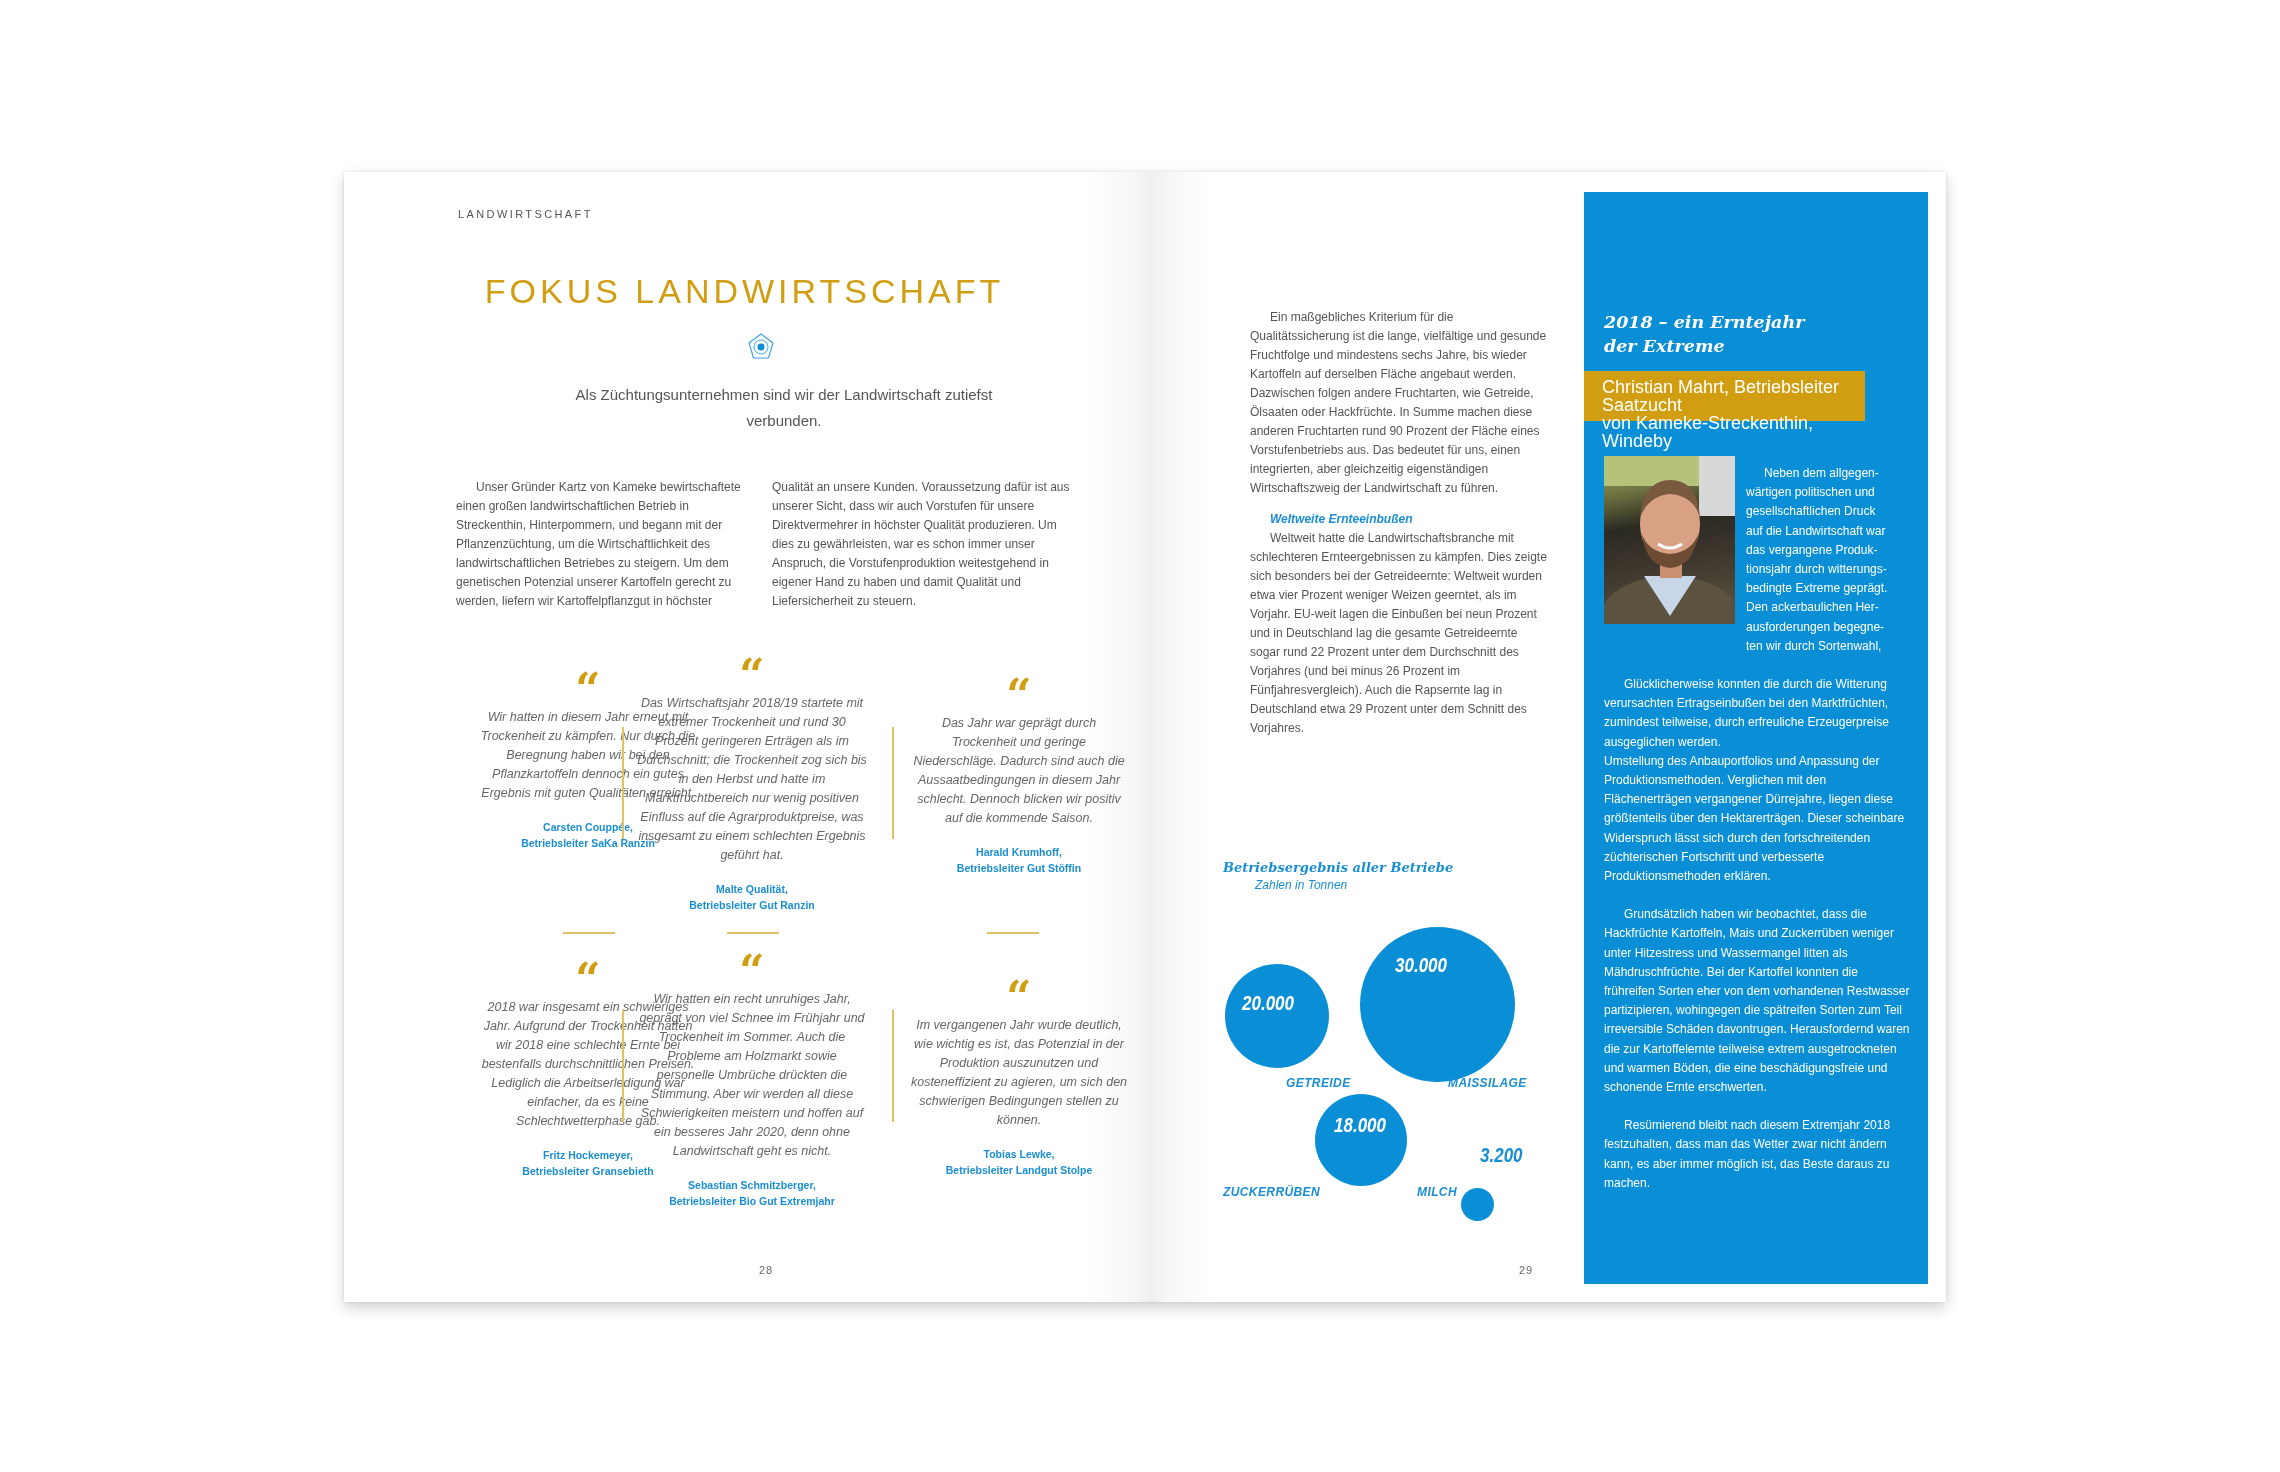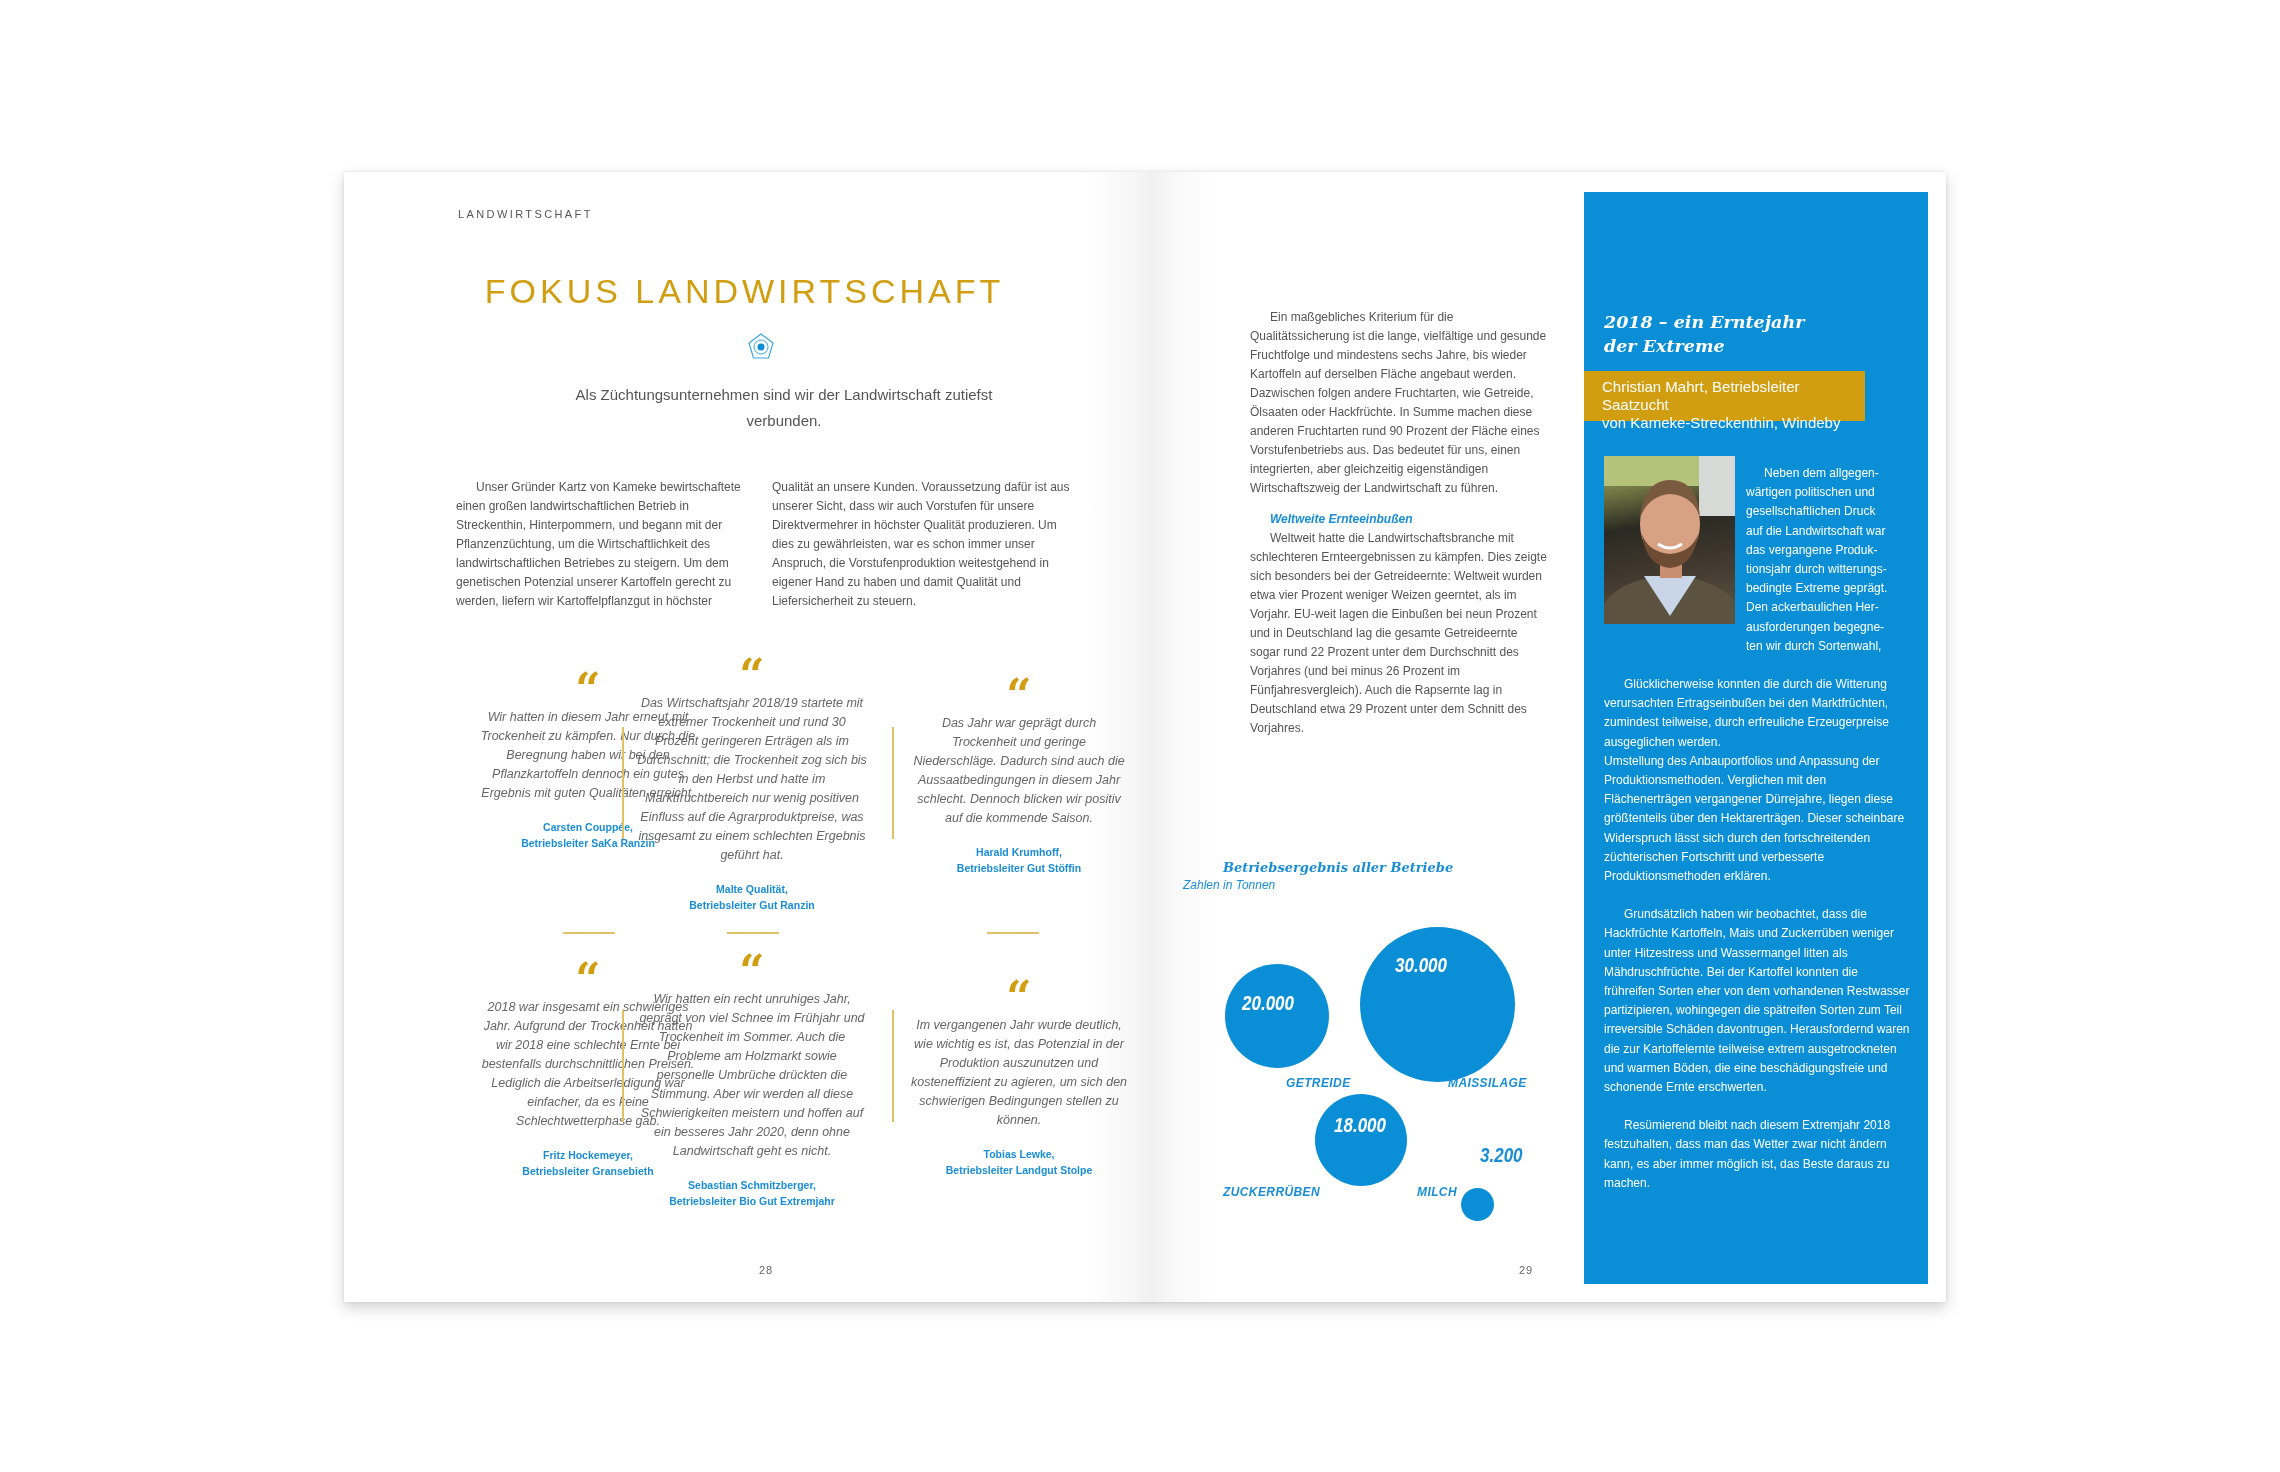--- a/index.html
+++ b/index.html
@@ -29,21 +29,21 @@
   .rbody{position:absolute;left:906px;font-size:12px;line-height:19px;color:#555;width:300px;}
   .rbody p{margin:0;text-indent:20px;}
   .subhead{font-weight:bold;font-style:italic;color:#1a8ed4;text-indent:20px;}
   .chart-title{position:absolute;left:1223px;top:860px;font-family:"DejaVu Serif",serif;font-style:italic;font-weight:bold;font-size:13px;color:#1a8ed4;}
   .chart-sub{position:absolute;left:1223px;top:878px;font-style:italic;font-size:12px;color:#1a8ed4;}
   .bubble{position:absolute;border-radius:50%;background:#0a8fd6;}
   .bval{position:absolute;font-weight:bold;font-style:italic;color:#fff;font-size:20px;transform:scaleX(0.85);transform-origin:left;}
   .blabel{position:absolute;font-weight:bold;font-style:italic;color:#1a8ed4;font-size:12px;letter-spacing:0.4px;}
   .sidebar{position:absolute;left:1584px;top:192px;width:344px;height:1092px;background:#0a8fd6;}
   .sb-title{position:absolute;left:20px;top:118px;font-family:"DejaVu Serif",serif;font-style:italic;font-weight:bold;font-size:17.5px;line-height:24px;color:#fff;}
-  .sb-tag{position:absolute;left:0;top:179px;width:281px;height:50px;background:#d19e12;box-sizing:border-box;padding:7px 0 7px 18px;color:#fff;font-size:15px;line-height:18px;}
+  .sb-tag{position:absolute;left:0;top:179px;width:281px;height:50px;background:#d19e12;box-sizing:border-box;padding:7px 0 7px 18px;color:#fff;font-size:18px;line-height:18px;}
   .photo{position:absolute;left:20px;top:264px;width:131px;height:168px;overflow:hidden;
     background:linear-gradient(170deg,#a7b56d 0%,#6b6f3f 22%,#2a2a22 40%,#3d352c 60%,#5e5643 100%);}
   .sb-text{position:absolute;color:#fff;font-size:12px;line-height:19px;}
   .sb-text p{margin:0;text-indent:20px;}
 </style>
 </head>
 <body>
 
 <div class="spread">
   <div class="gutter"></div>
@@ -127,21 +127,21 @@
   </div>
 
   <div class="page page-right" style="left:0;width:1320px;">
     <div class="rbody" style="top:136px;">
       <p>Ein maßgebliches Kriterium für die Qualitätssicherung ist die lange, vielfältige und gesunde Fruchtfolge und mindestens sechs Jahre, bis wieder Kartoffeln auf derselben Fläche angebaut werden. Dazwischen folgen andere Fruchtarten, wie Getreide, Ölsaaten oder Hackfrüchte. In Summe machen diese anderen Fruchtarten rund 90 Prozent der Fläche eines Vorstufenbetriebs aus. Das bedeutet für uns, einen integrierten, aber gleichzeitig eigenständigen Wirtschaftszweig der Landwirtschaft zu führen.</p>
       <p class="subhead" style="margin-top:12px;">Weltweite Ernteeinbußen</p>
       <p>Weltweit hatte die Landwirtschaftsbranche mit schlechteren Ernteergebnissen zu kämpfen. Dies zeigte sich besonders bei der Getreideernte: Weltweit wurden etwa vier Prozent weniger Weizen geerntet, als im Vorjahr. EU-weit lagen die Einbußen bei neun Prozent und in Deutschland lag die gesamte Getreideernte sogar rund 22 Prozent unter dem Durchschnitt des Vorjahres (und bei minus 26 Prozent im Fünfjahresvergleich). Auch die Rapsernte lag in Deutschland etwa 29 Prozent unter dem Schnitt des Vorjahres.</p>
     </div>
 
     <div class="chart-title" style="left:879px;top:688px;">Betriebsergebnis aller Betriebe</div>
-    <div class="chart-sub" style="left:839px;top:706px;">Zahlen in Tonnen</div>
+    <div class="chart-sub" style="left:911px;top:706px;">Zahlen in Tonnen</div>
 
     <div>
       <div class="bubble" style="left:881px;top:792px;width:104px;height:104px;"></div>
       <div class="bval" style="left:898px;top:820px;">20.000</div>
       <div class="blabel" style="left:942px;top:904px;">GETREIDE</div>
 
       <div class="bubble" style="left:1016px;top:755px;width:155px;height:155px;"></div>
       <div class="bval" style="left:1051px;top:782px;">30.000</div>
       <div class="blabel" style="left:1104px;top:904px;">MAISSILAGE</div>
 

